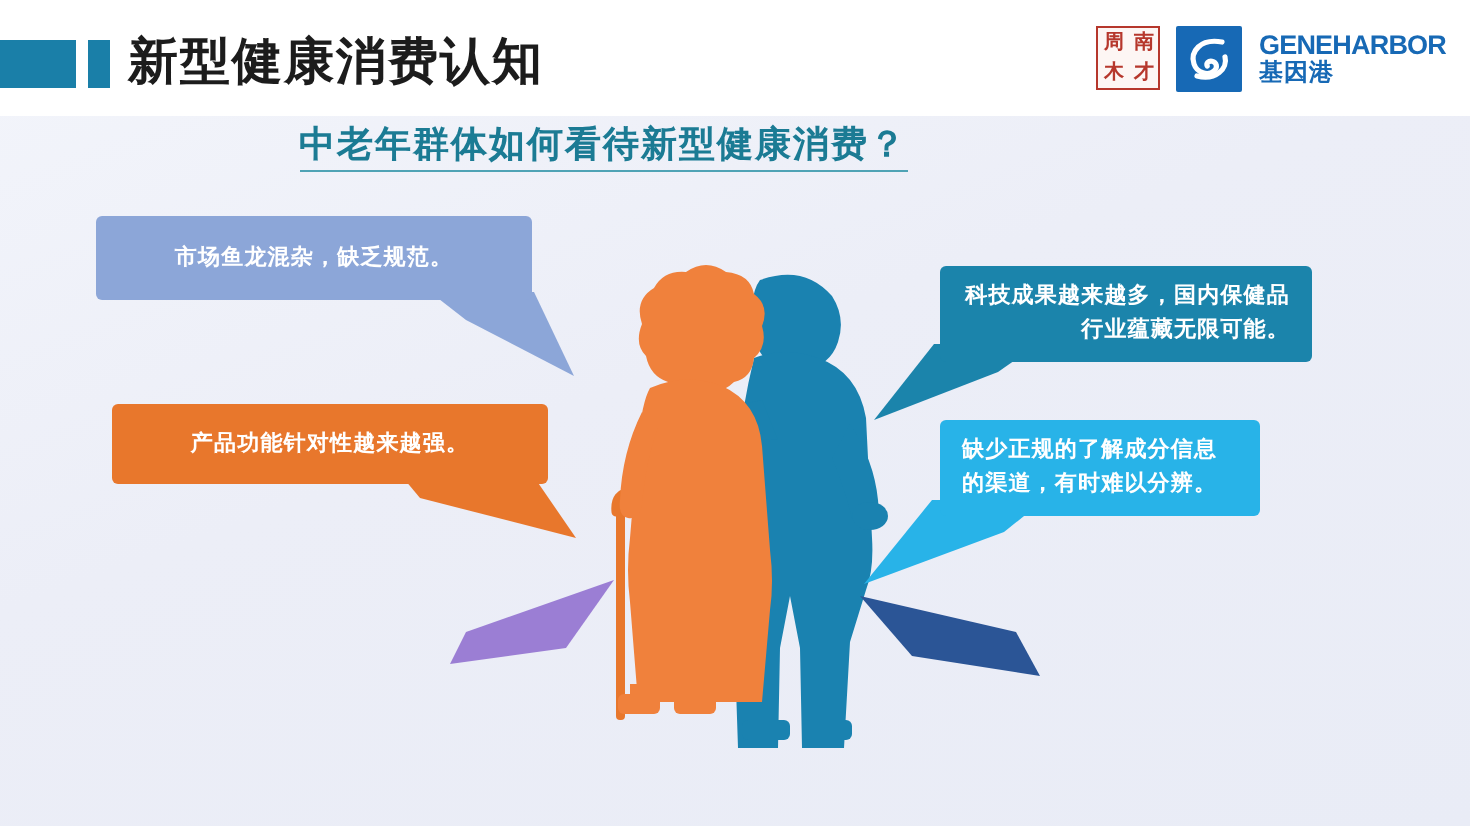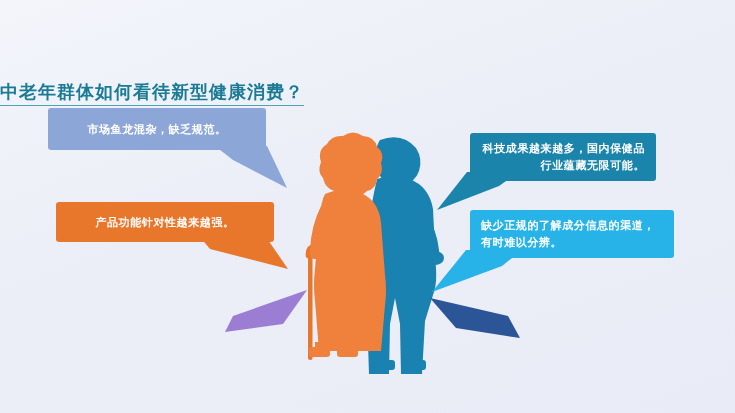--- a/index.html
+++ b/index.html
@@ -109,26 +109,25 @@
     letter-spacing: 0.5px;
     display: block;
     white-space: nowrap;
   }
 
   
   .subtitle {
     position: absolute;
     left: 0; top: 60px;
     width: 603px;
-    text-align: left;
+    text-align: center;
     font-size: 18px;
     font-weight: bold;
     color: #1b7b94;
     letter-spacing: 1px;
-    margin-top: 20px;
   }
   .subtitle span {
     border-bottom: 1.5px solid #4fa3b5;
     padding-bottom: 3px;
   }
 
   
   .bubble {
     position: absolute;
     border-radius: 3px;
@@ -183,21 +182,21 @@
     background: #1b84ab;
     text-align: right;
     justify-content: flex-start;
     padding: 6px 11px;
   }
   #tail-4 { left: 437px; top: 172px; }
 
   
   #bubble-5 {
     left: 470px; top: 210px;
-    width: 204px; height: 48px;
+    width: 160px; height: 48px;
     background: #28b3e8;
     text-align: left;
     justify-content: flex-start;
     padding: 6px 11px;
   }
   #tail-5 { left: 432px; top: 250px; }
 
   
   #bubble-6 {
     left: 458px; top: 326px;
@@ -212,20 +211,49 @@
     left: 285px; top: 132px;
     width: 172px; height: 248px;
     z-index: 3;
   }
 </style>
 </head>
 <body>
 
 <div id="slide">
 
+  <div class="header">
+    <div class="hdr-block-wide"></div>
+    <div class="hdr-block-narrow"></div>
+
+    <div class="page-title">新型健康消费认知</div>
+
+    <div class="logo-group">
+
+      <div class="seal">
+        <span>周</span>
+        <span>南</span>
+        <span>木</span>
+        <span>才</span>
+      </div>
+
+      <div class="gh-mark">
+        <svg width="33" height="33" viewBox="0 0 33 33">
+          <path d="M23 8 C12 6 7 13 9 19 C10.5 23.5 16 25 19 22.5 C21 20.8 20.4 18 18 17.6 C16.2 17.3 15 18.6 15.6 20" stroke="#ffffff" stroke-width="2.6" fill="none" stroke-linecap="round"></path>
+          <path d="M10.5 25 C20 27.5 26 21 24.5 15.5" stroke="#ffffff" stroke-width="2.6" fill="none" stroke-linecap="round"></path>
+        </svg>
+      </div>
+
+      <div class="gh-text">
+        <span class="gh-en">GENEHARBOR</span>
+        <span class="gh-cn">基因港</span>
+      </div>
+
+    </div>
+  </div>
 
   <div class="subtitle">
     <span>中老年群体如何看待新型健康消费？</span>
   </div>
 
   <svg class="tail" id="tail-1" width="80" height="46" viewBox="0 0 80 46">
     <polygon points="0,0 52,0 72,42 18,14" fill="#8ca6d8"></polygon>
   </svg>
 
   <svg class="tail" id="tail-2" width="92" height="40" viewBox="0 0 92 40">

